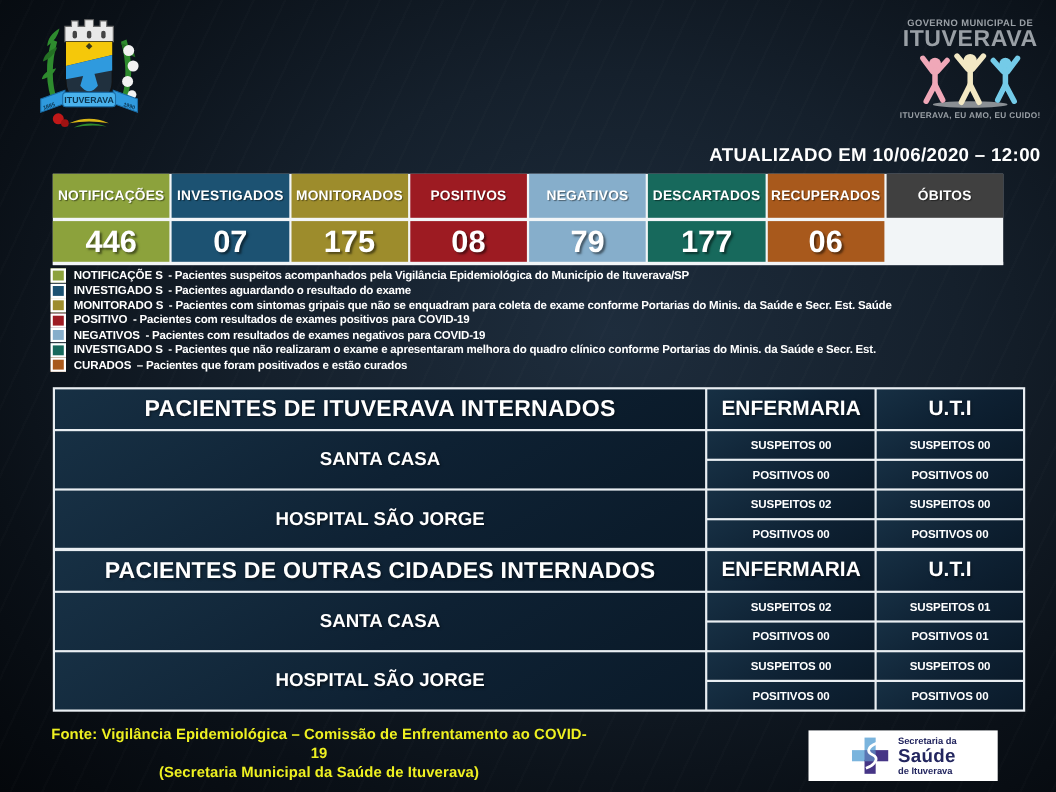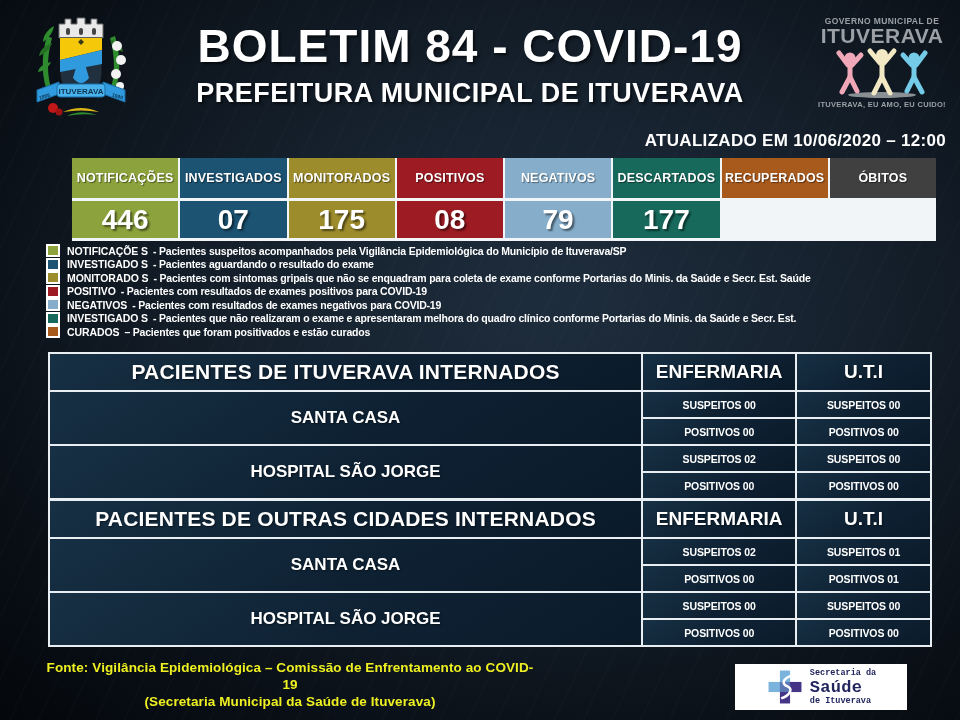--- a/index.html
+++ b/index.html
@@ -20,21 +20,21 @@
   .sub-title{font-size:27px;letter-spacing:.5px;margin-top:6px;text-shadow:2px 2px 3px rgba(0,0,0,.6);}
   .gov-logo{position:absolute;left:808px;top:16px;width:148px;text-align:center;color:#9aa0a6;}
   .gov-l1{font-size:8.5px;letter-spacing:.4px;}
   .gov-l2{font-size:21px;letter-spacing:.5px;line-height:20px;}
   .gov-fig{display:block;margin:1px auto 0;}
   .gov-tag{font-size:7.5px;letter-spacing:.3px;margin-top:1px;}
   .updated{position:absolute;right:14px;top:131px;font-size:17px;letter-spacing:.3px;}
   
   .stats{position:absolute;left:48px;top:158px;width:864px;
     display:grid;grid-template-columns:repeat(8,1fr);grid-template-rows:40px 37px;
-    column-gap:2px;row-gap:3px;background:#f2f5f7;border-bottom:3px solid #f2f5f7;margin-left:24px;}
+    column-gap:2px;row-gap:3px;background:#f2f5f7;border-bottom:3px solid #f2f5f7;}
   .stat-h{display:flex;align-items:center;justify-content:center;font-size:12.5px;letter-spacing:.2px;
     text-shadow:1px 1px 1px rgba(0,0,0,.45);}
   .stat-v{display:flex;align-items:center;justify-content:center;font-size:28px;
     text-shadow:2px 2px 2px rgba(0,0,0,.5);}
   
   .legend{position:absolute;left:46px;top:244px;width:900px;}
   .legend-row{display:flex;align-items:center;height:13.5px;white-space:nowrap;}
   .swatch{width:10px;height:9px;border:2px solid #fff;margin-right:7px;flex:0 0 auto;}
   .legend-term{font-size:10.5px;letter-spacing:-0.1px;margin-right:5px;}
   .legend-desc{font-size:10.5px;letter-spacing:-0.2px;}
@@ -47,21 +47,21 @@
     display:flex;align-items:center;justify-content:center;}
   .hhead{box-shadow:0 2px 0 0 #e9eef2;}
   .htitle{font-size:21px;letter-spacing:.2px;text-shadow:1px 1px 2px rgba(0,0,0,.5);}
   .hcol{font-size:19px;text-shadow:1px 1px 2px rgba(0,0,0,.5);}
   .hname{font-size:17px;grid-row:span 2;text-shadow:1px 1px 2px rgba(0,0,0,.5);}
   .hval{font-size:10.5px;letter-spacing:-0.1px;}
   
   .footer-text{position:absolute;left:40px;top:659px;width:500px;text-align:center;
     color:#eef021;font-size:13.5px;line-height:17px;letter-spacing:.1px;}
   .saude-box{position:absolute;left:735px;top:664px;width:172px;height:46px;background:#fff;
-    display:flex;align-items:center;justify-content:center;gap:6px;font-family:Liberation Mono, monospace;}
+    display:flex;align-items:center;justify-content:center;gap:6px;}
   .saude-text{color:#23265f;text-align:left;line-height:1;}
   .saude-t1{font-size:8.5px;}
   .saude-t2{font-size:17px;letter-spacing:.3px;margin:1px 0;}
   .saude-t3{font-size:8.5px;}
 </style>
 </head>
 <body>
 
 <div class="slide">
 
@@ -96,24 +96,20 @@
     <text x="48" y="82" text-anchor="middle" font-family="Liberation Sans, sans-serif" font-size="8" font-weight="bold" fill="#0c3550">ITUVERAVA</text>
     <text x="12" y="86" text-anchor="middle" font-family="Liberation Sans, sans-serif" font-size="5" font-weight="bold" fill="#0c3550" transform="rotate(-18 12 86)">1885</text>
     <text x="84" y="86" text-anchor="middle" font-family="Liberation Sans, sans-serif" font-size="5" font-weight="bold" fill="#0c3550" transform="rotate(18 84 86)">1990</text>
 
     <circle cx="20" cy="96" r="5" fill="#c01818"></circle>
     <circle cx="26" cy="100" r="3.5" fill="#a01212"></circle>
     <path d="M30,100 Q48,92 66,100 Q48,97 30,100 Z" fill="#d8b516"></path>
     <path d="M34,104 Q48,97 64,103 Q48,101 34,104 Z" fill="#2e8b2e"></path>
   </svg>
 
-  <div class="title-block">
-    <div class="main-title">BOLETIM 84 - COVID-19</div>
-    <div class="sub-title">PREFEITURA MUNICIPAL DE ITUVERAVA</div>
-  </div>
 
   <div class="gov-logo">
     <div class="gov-l1">GOVERNO MUNICIPAL DE</div>
     <div class="gov-l2">ITUVERAVA</div>
     <svg class="gov-fig" width="120" height="52" viewBox="0 0 120 52">
       <ellipse cx="60" cy="48" rx="34" ry="3" fill="#8a8f94"></ellipse>
       <g stroke="#f0a8b8" fill="#f0a8b8" stroke-width="5" stroke-linecap="round">
         <circle cx="28" cy="11" r="5.5" stroke="none"></circle>
         <path d="M17,6 L26,18 M39,8 L30,18" fill="none"></path>
         <path d="M28,17 L28,30" fill="none"></path>
@@ -145,20 +141,21 @@
     <div class="stat-h" style="background-color: rgb(134, 174, 203);">NEGATIVOS</div>
     <div class="stat-h" style="background-color: rgb(23, 105, 92);">DESCARTADOS</div>
     <div class="stat-h" style="background-color: rgb(168, 89, 28);">RECUPERADOS</div>
     <div class="stat-h" style="background-color: rgb(64, 64, 64);">ÓBITOS</div>
     <div class="stat-v" style="background-color: rgb(140, 162, 60);">446</div>
     <div class="stat-v" style="background-color: rgb(28, 82, 114);">07</div>
     <div class="stat-v" style="background-color: rgb(157, 140, 44);">175</div>
     <div class="stat-v" style="background-color: rgb(157, 27, 34);">08</div>
     <div class="stat-v" style="background-color: rgb(134, 174, 203);">79</div>
     <div class="stat-v" style="background-color: rgb(23, 105, 92);">177</div>
+    <div class="stat-v" style="background-color: rgb(168, 89, 28);">06</div>
   </div>
 
   <div class="legend">
     <div class="legend-row">
       <span class="swatch" style="background-color: rgb(140, 162, 60);"></span>
       <span class="legend-term">NOTIFICAÇÕE S</span>
       <span class="legend-desc">- Pacientes suspeitos acompanhados pela Vigilância Epidemiológica do Município de Ituverava/SP</span>
     </div>
     <div class="legend-row">
       <span class="swatch" style="background-color: rgb(28, 82, 114);"></span>

